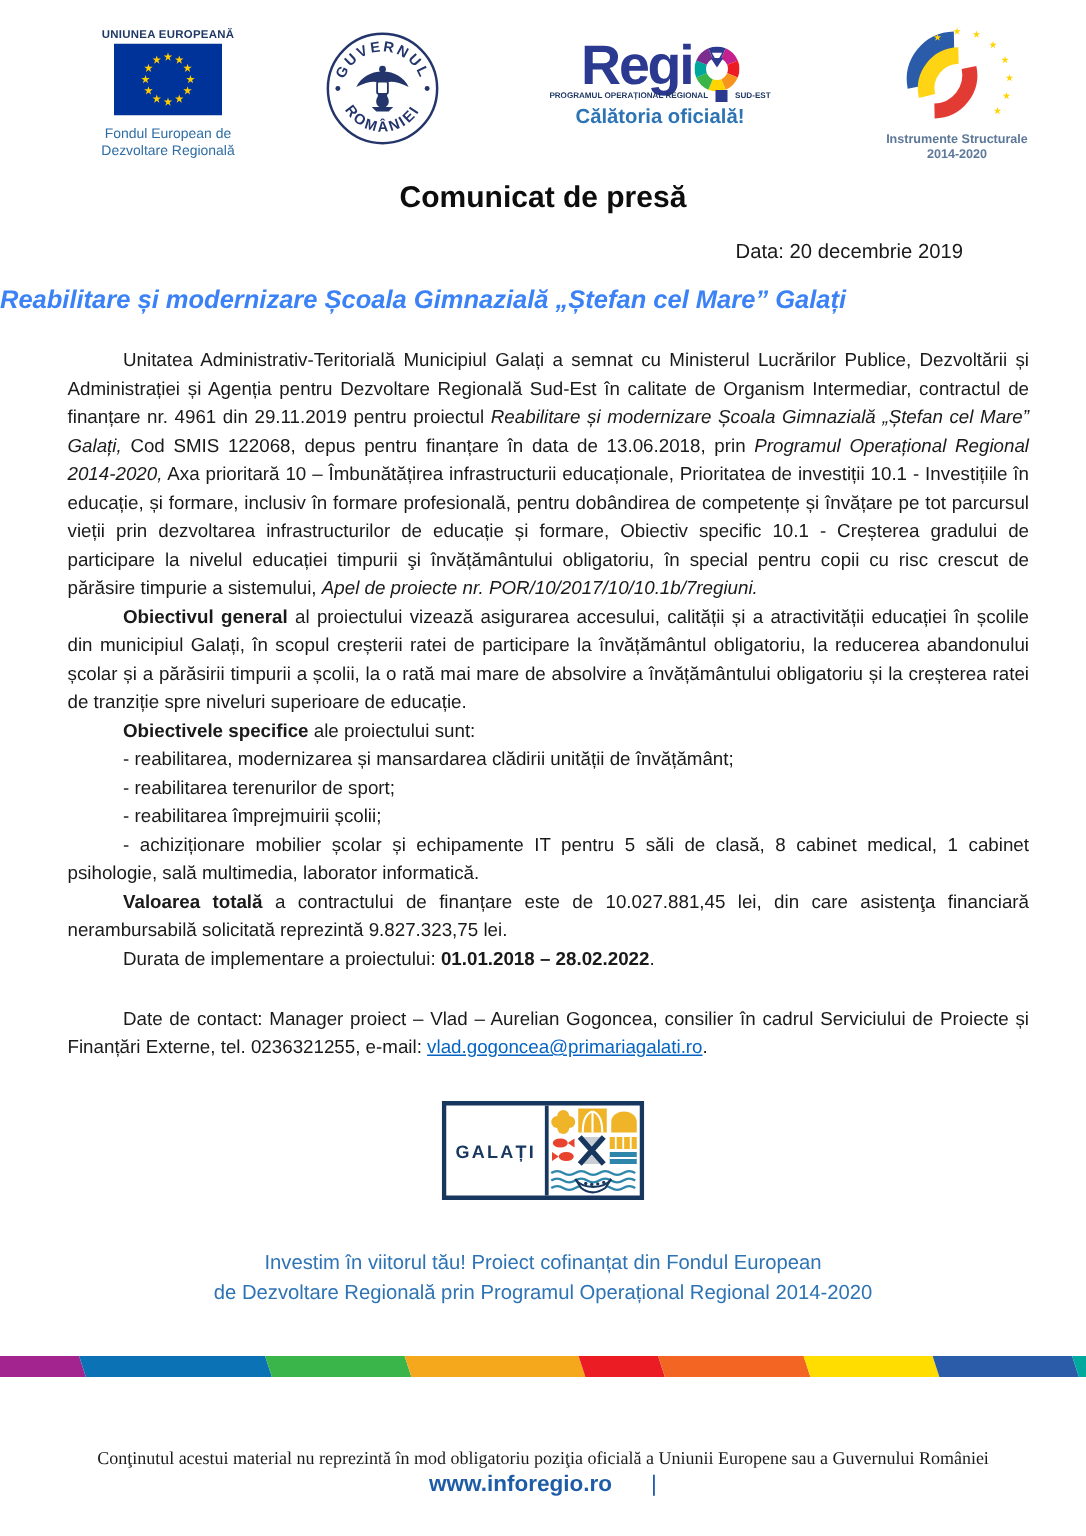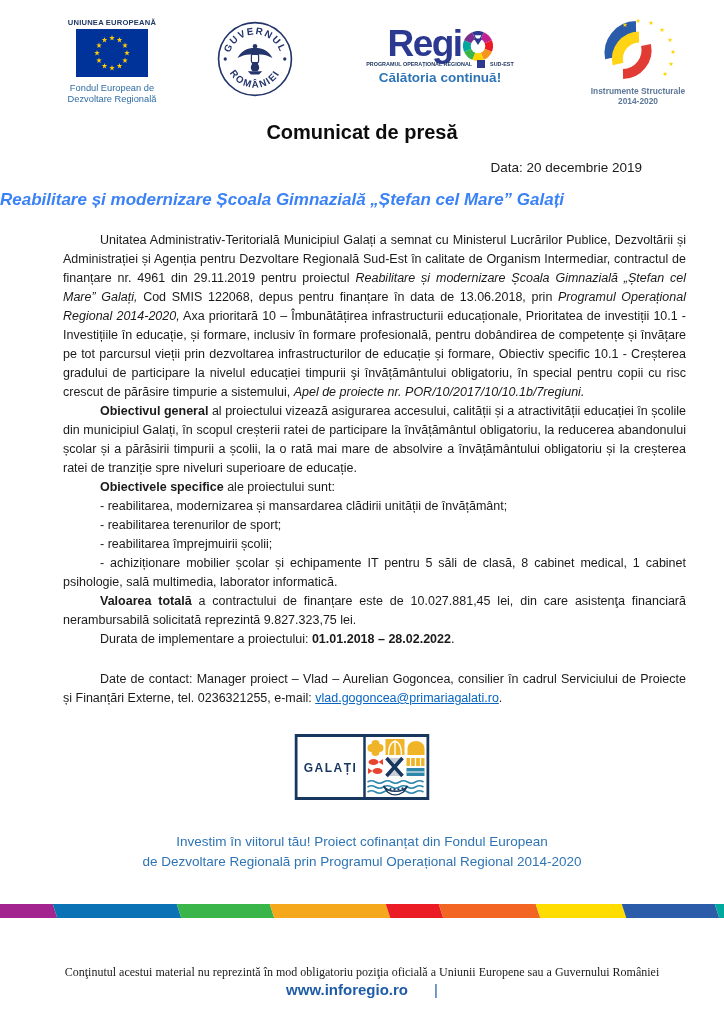--- a/index.html
+++ b/index.html
@@ -26,21 +26,21 @@
 
   
   .doc-title{position:absolute;top:121px;left:0;right:0;text-align:center;
              font-size:20px;font-weight:bold;color:#0d0d0d;margin:0;}
   .doc-date{position:absolute;top:160px;right:82px;font-size:13.5px;color:#1a1a1a;}
   .doc-subject{position:absolute;top:190px;left:0;right:0;text-align:left;
                font-size:17px;font-weight:bold;font-style:italic;color:#3b82f6;margin:0;}
 
   
   .body-text{position:absolute;top:231px;left:45px;right:38px;
-             font-size:12.5px;line-height:19px;text-align:justify;margin-left:18px;}
+             font-size:12.5px;line-height:19px;text-align:justify;}
   .para{margin:0;text-indent:37px;}
   .para.gap{margin-top:21px;}
   .run-b{font-weight:bold;}
   .run-i{font-style:italic;}
   .run-link{color:#0563c1;text-decoration:underline;}
 
   
   .galati{position:absolute;top:734px;left:50%;transform:translateX(-50%);}
 
   
@@ -131,21 +131,21 @@
             <path d="M11.6 4.2 L18.4 4.2 L15 10.4 Z" fill="#fff"></path>
             <path d="M10.8 7.6 L19.2 7.6 L15 14 Z" fill="#2B3990"></path>
           </g>
         </svg>
       </div>
       <div class="regio-subrow">
         <span class="regio-program">PROGRAMUL OPERAȚIONAL REGIONAL</span>
         <span class="regio-sq"></span>
         <span class="regio-region">SUD-EST</span>
       </div>
-      <div class="regio-tagline">Călătoria continuă!</div>
+      <div class="regio-tagline">Călătoria oficială!</div>
     </div>
 
     <div class="is-logo">
       <svg width="92" height="62" viewBox="0 0 92 62">
         <defs>
             <path id="isStar" d="M0 -2.6 L0.58 -0.8 2.47 -0.8 0.95 0.3 1.53 2.1 0 1 -1.53 2.1 -0.95 0.3 -2.47 -0.8 -0.58 -0.8 Z"></path>
           </defs>
         <path d="M44 9 A26 26 0 0 0 19 40" stroke="#2A5CAA" stroke-width="12" fill="none"></path>
         <path d="M47 19 A22 22 0 0 0 26 46" stroke="#FFD415" stroke-width="11" fill="none"></path>
         <path d="M54 27 A24 24 0 0 1 31 56" stroke="#E23B33" stroke-width="10" fill="none"></path>

